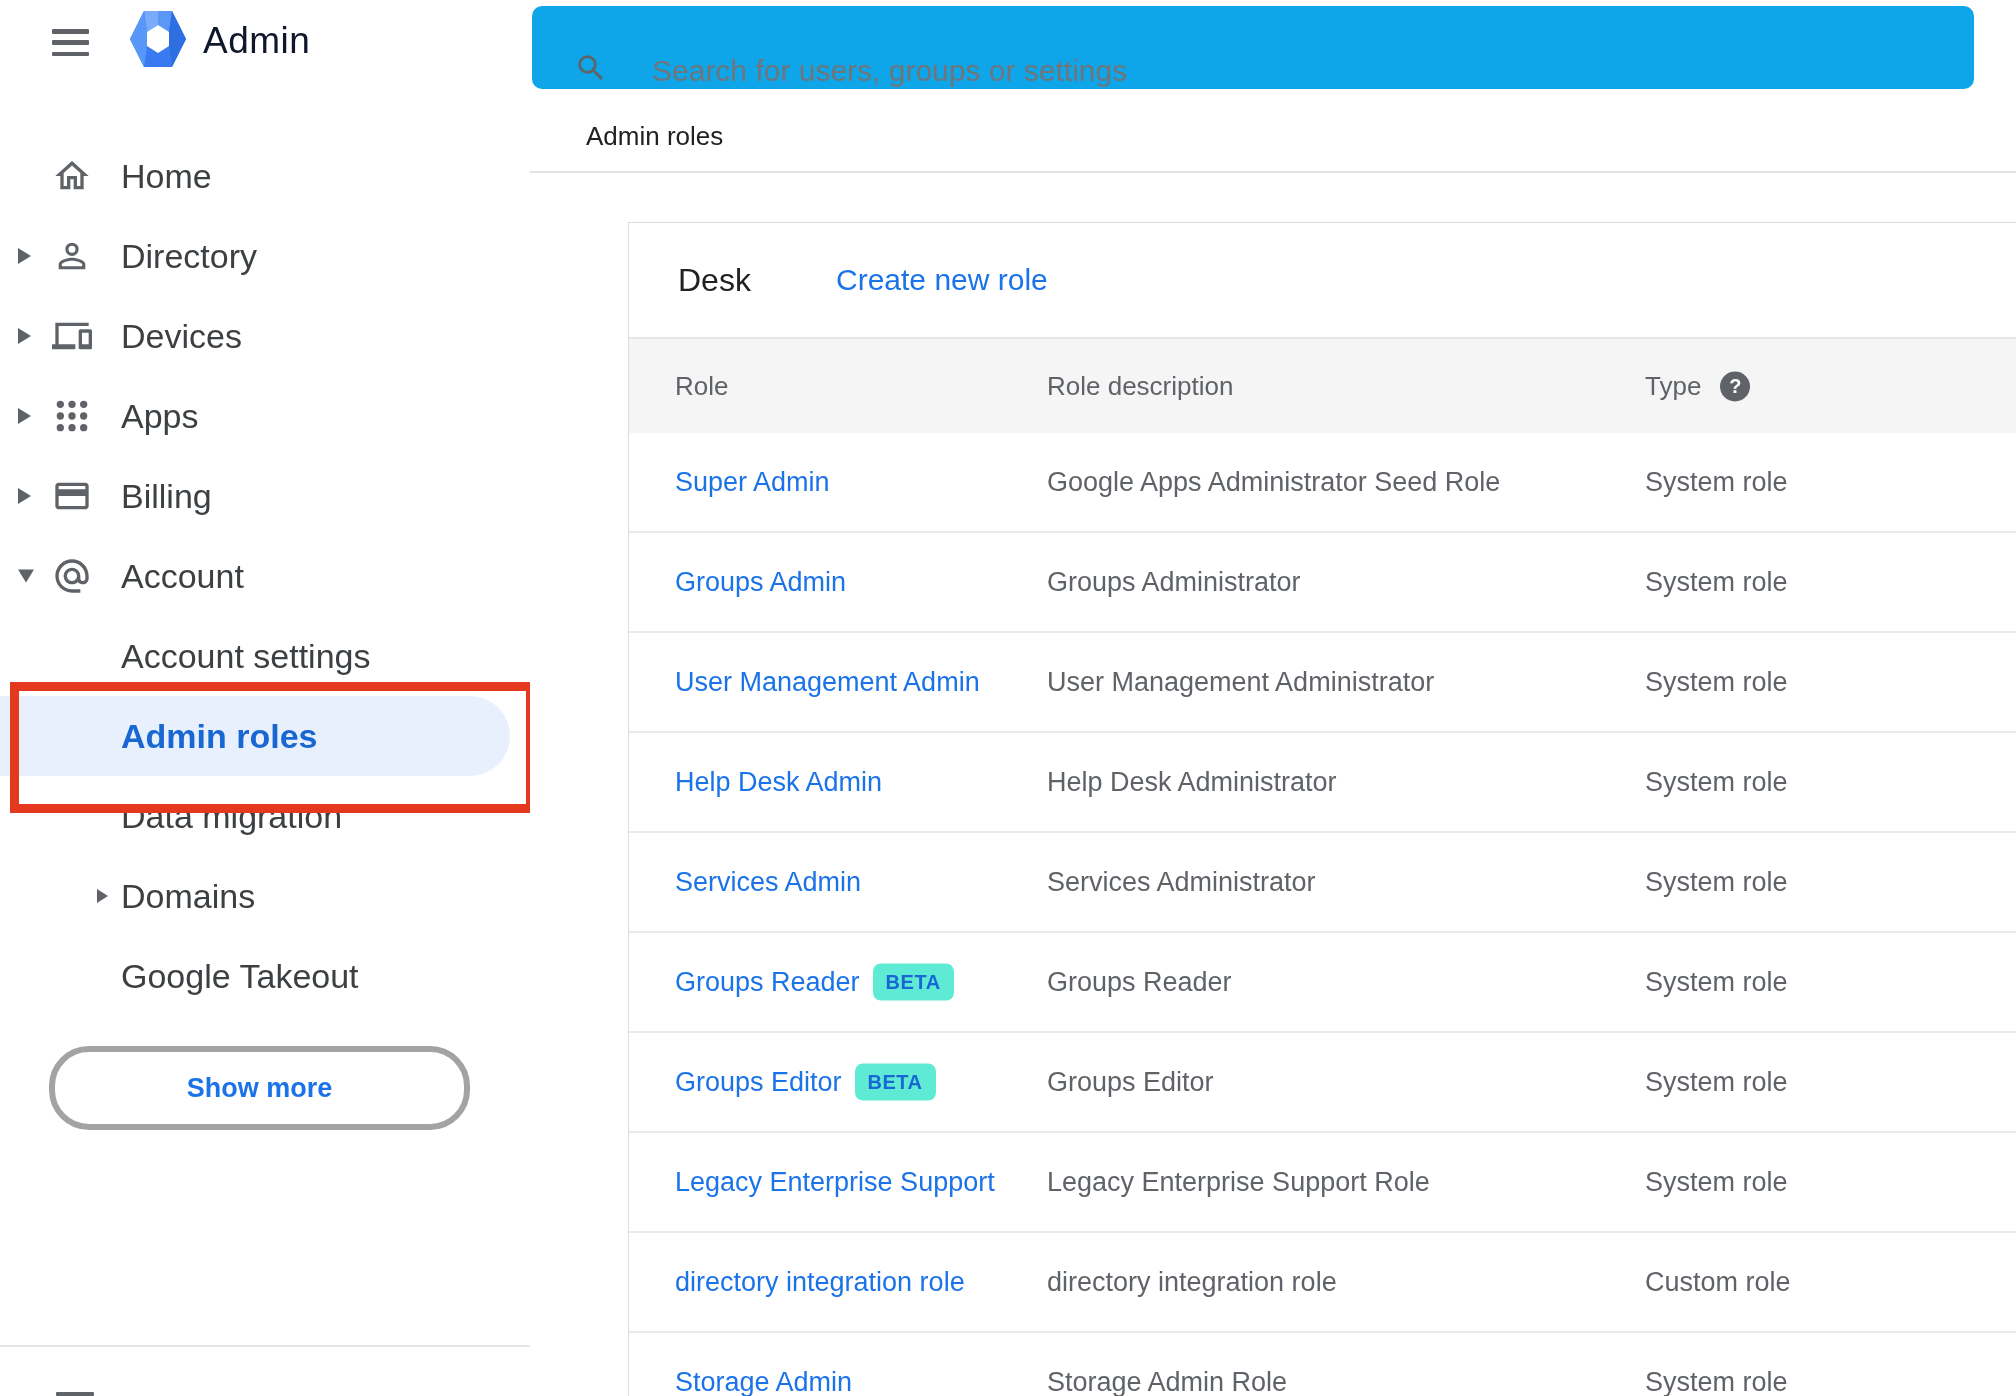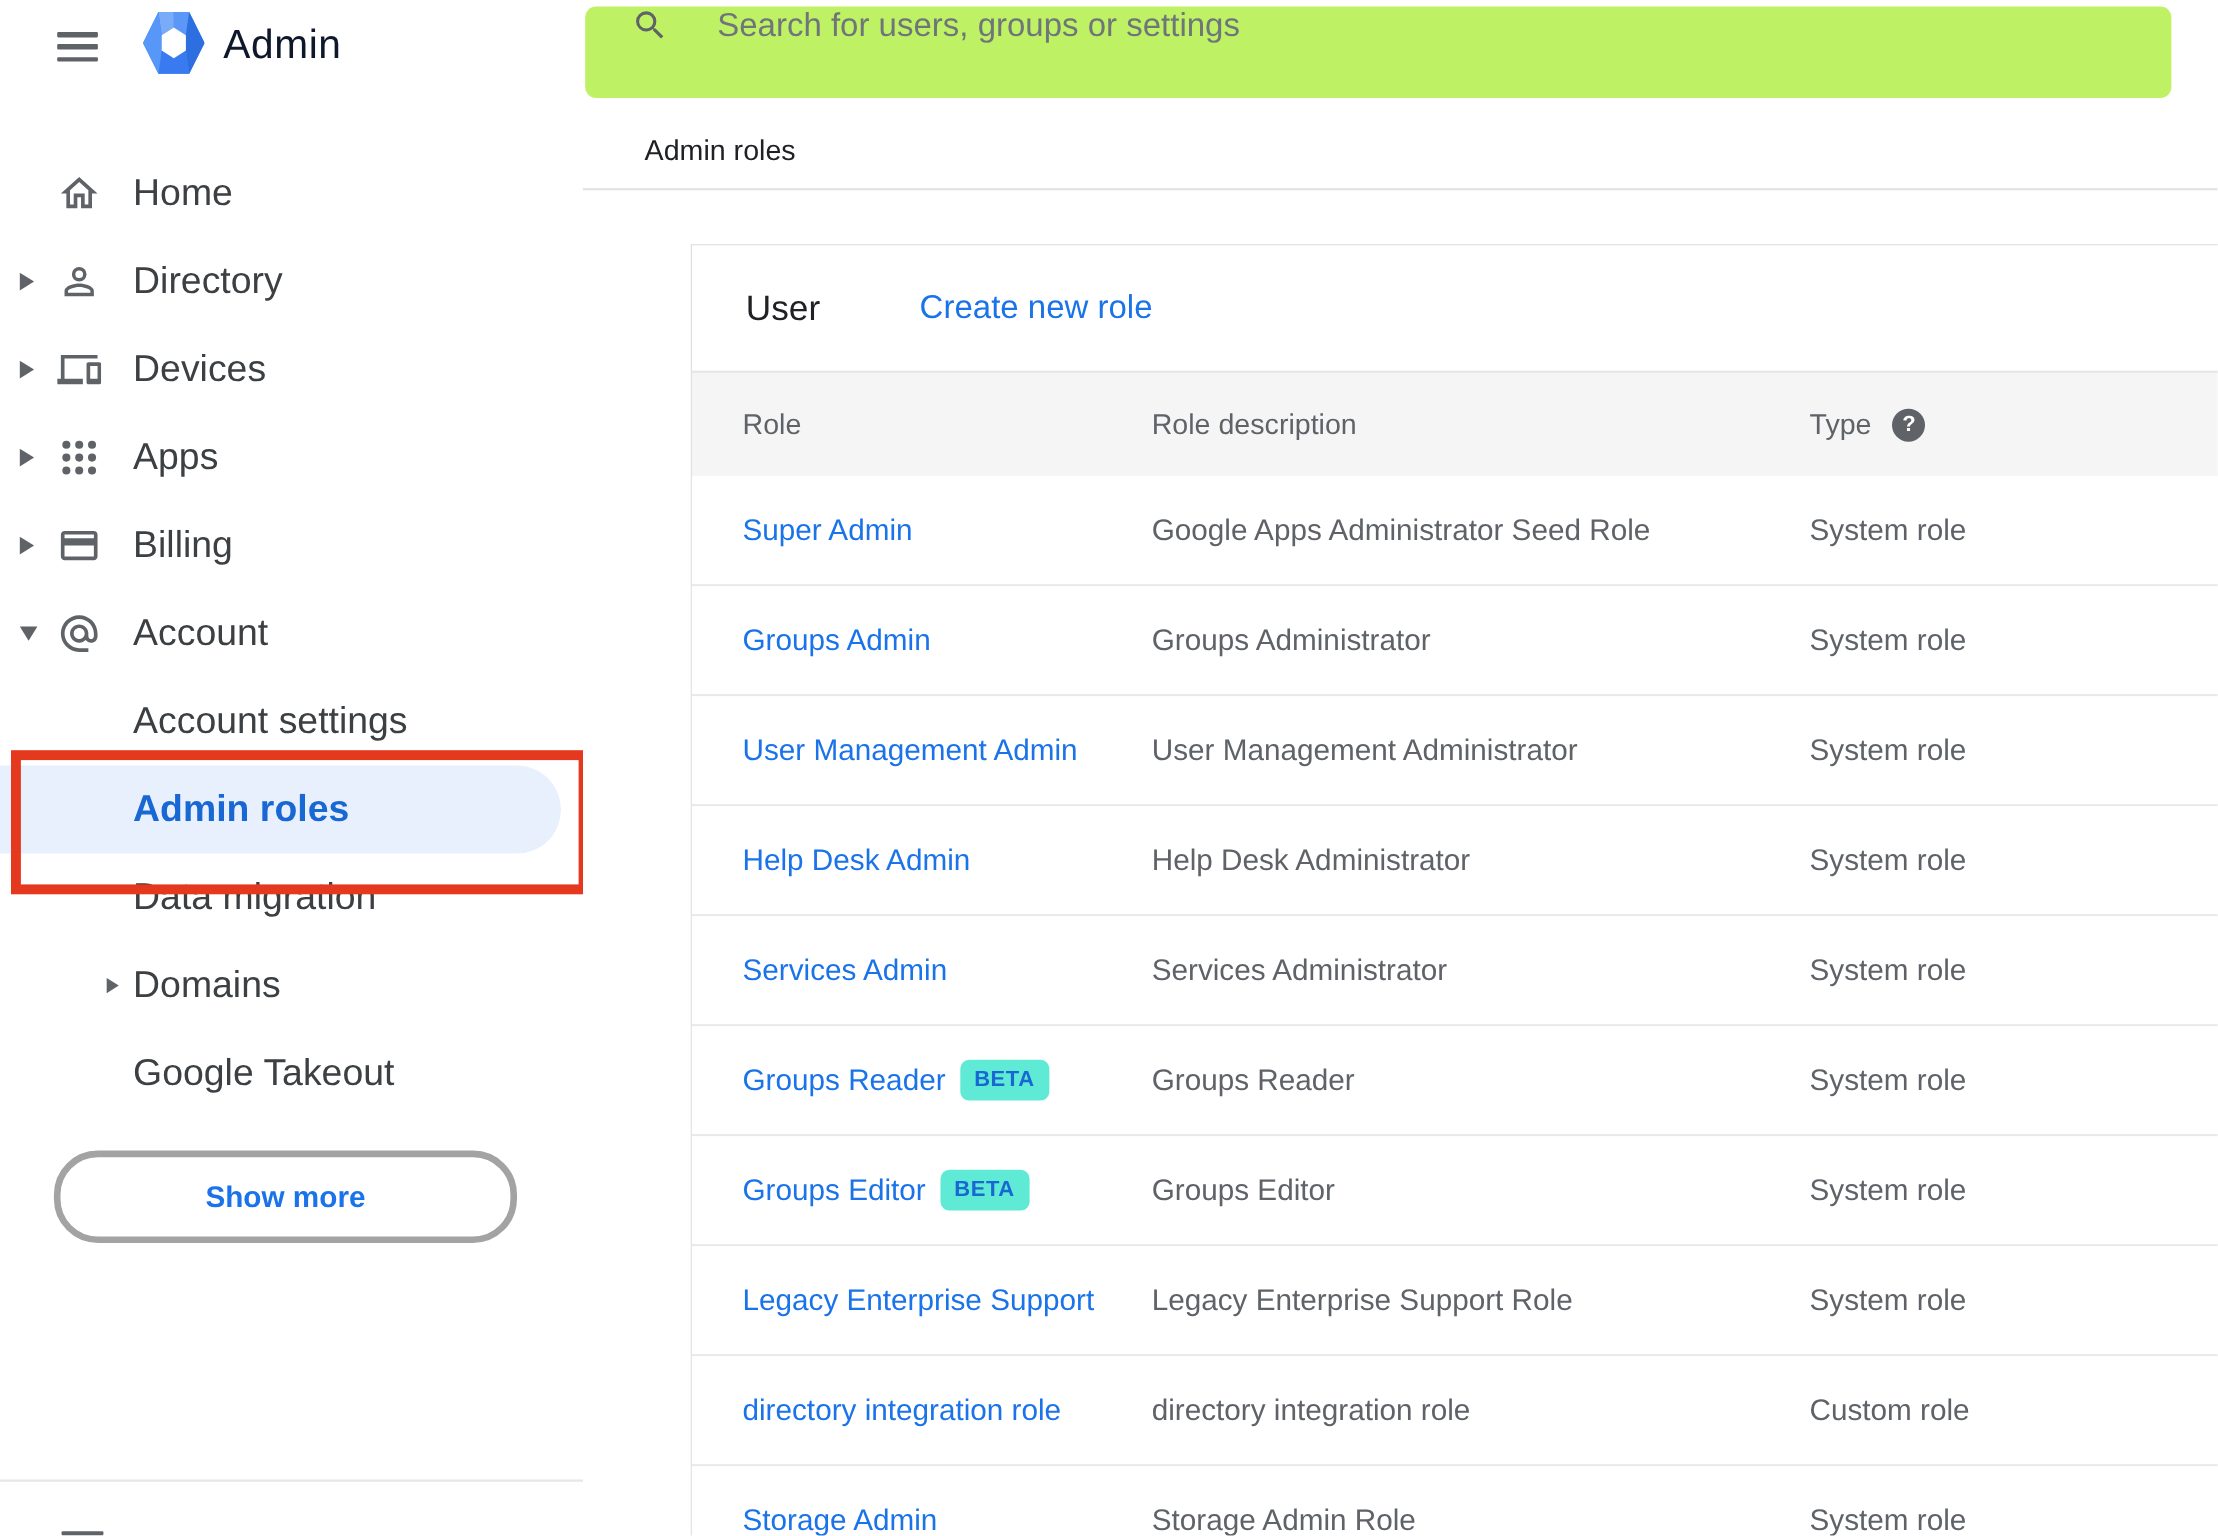--- a/index.html
+++ b/index.html
@@ -36,21 +36,21 @@
   .show-more{position:absolute;left:49px;top:1046px;width:409px;height:72px;
     border:6px solid #a3a3a3;border-radius:40px;background:#fff;
     display:flex;align-items:center;justify-content:center;
     font-size:27px;font-weight:600;color:#1a73e8;cursor:pointer;}
   .sidebar-divider{position:absolute;left:0;top:1345px;width:530px;height:2px;background:#e6e6e6;}
   .partial-icon{position:absolute;left:56px;top:1392px;width:38px;height:4px;background:#5f6368;border-radius:1px;}
 
   
   .main{position:absolute;left:530px;top:0;width:1486px;height:1396px;background:#fff;}
   .search-bar{position:absolute;left:2px;top:6px;width:1442px;height:83px;
-    background:#bef264;border-radius:10px;display:flex;align-items:flex-start;cursor:text;}
+    background:#0ea5e9;border-radius:10px;display:flex;align-items:flex-end;cursor:text;}
   .search-icon{margin-left:42px;flex:0 0 auto;}
   .search-input{margin-left:42px;flex:1;border:none;outline:none;background:transparent;
     font-size:30px;color:#3c4043;font-family:"Liberation Sans", sans-serif;}
   .search-input::placeholder{color:#70757a;opacity:1;}
   .breadcrumb{position:absolute;left:56px;top:121px;font-size:26px;font-weight:500;color:#202124;}
   .header-divider{position:absolute;left:0;top:171px;width:1486px;height:2px;background:#e3e3e3;}
   .card{position:absolute;left:98px;top:222px;width:1400px;height:1200px;
     background:#fff;border:1px solid #dadce0;}
   .card-header{position:relative;height:114px;}
   .card-title{position:absolute;left:49px;top:50%;transform:translateY(-50%);
@@ -206,21 +206,21 @@
       </svg>
     </span>
     <input class="search-input" type="text" placeholder="Search for users, groups or settings" style="">
   </div>
 
   <div class="breadcrumb">Admin roles</div>
   <div class="header-divider"></div>
 
   <div class="card">
     <div class="card-header">
-      <span class="card-title">User</span>
+      <span class="card-title">Desk</span>
       <span class="create-link">Create new role</span>
     </div>
     <div class="thead">
       <span class="th th-role">Role</span>
       <span class="th th-desc">Role description</span>
       <span class="th th-type">
         <span>Type</span>
         <span class="help-icon">?</span>
       </span>
     </div>

